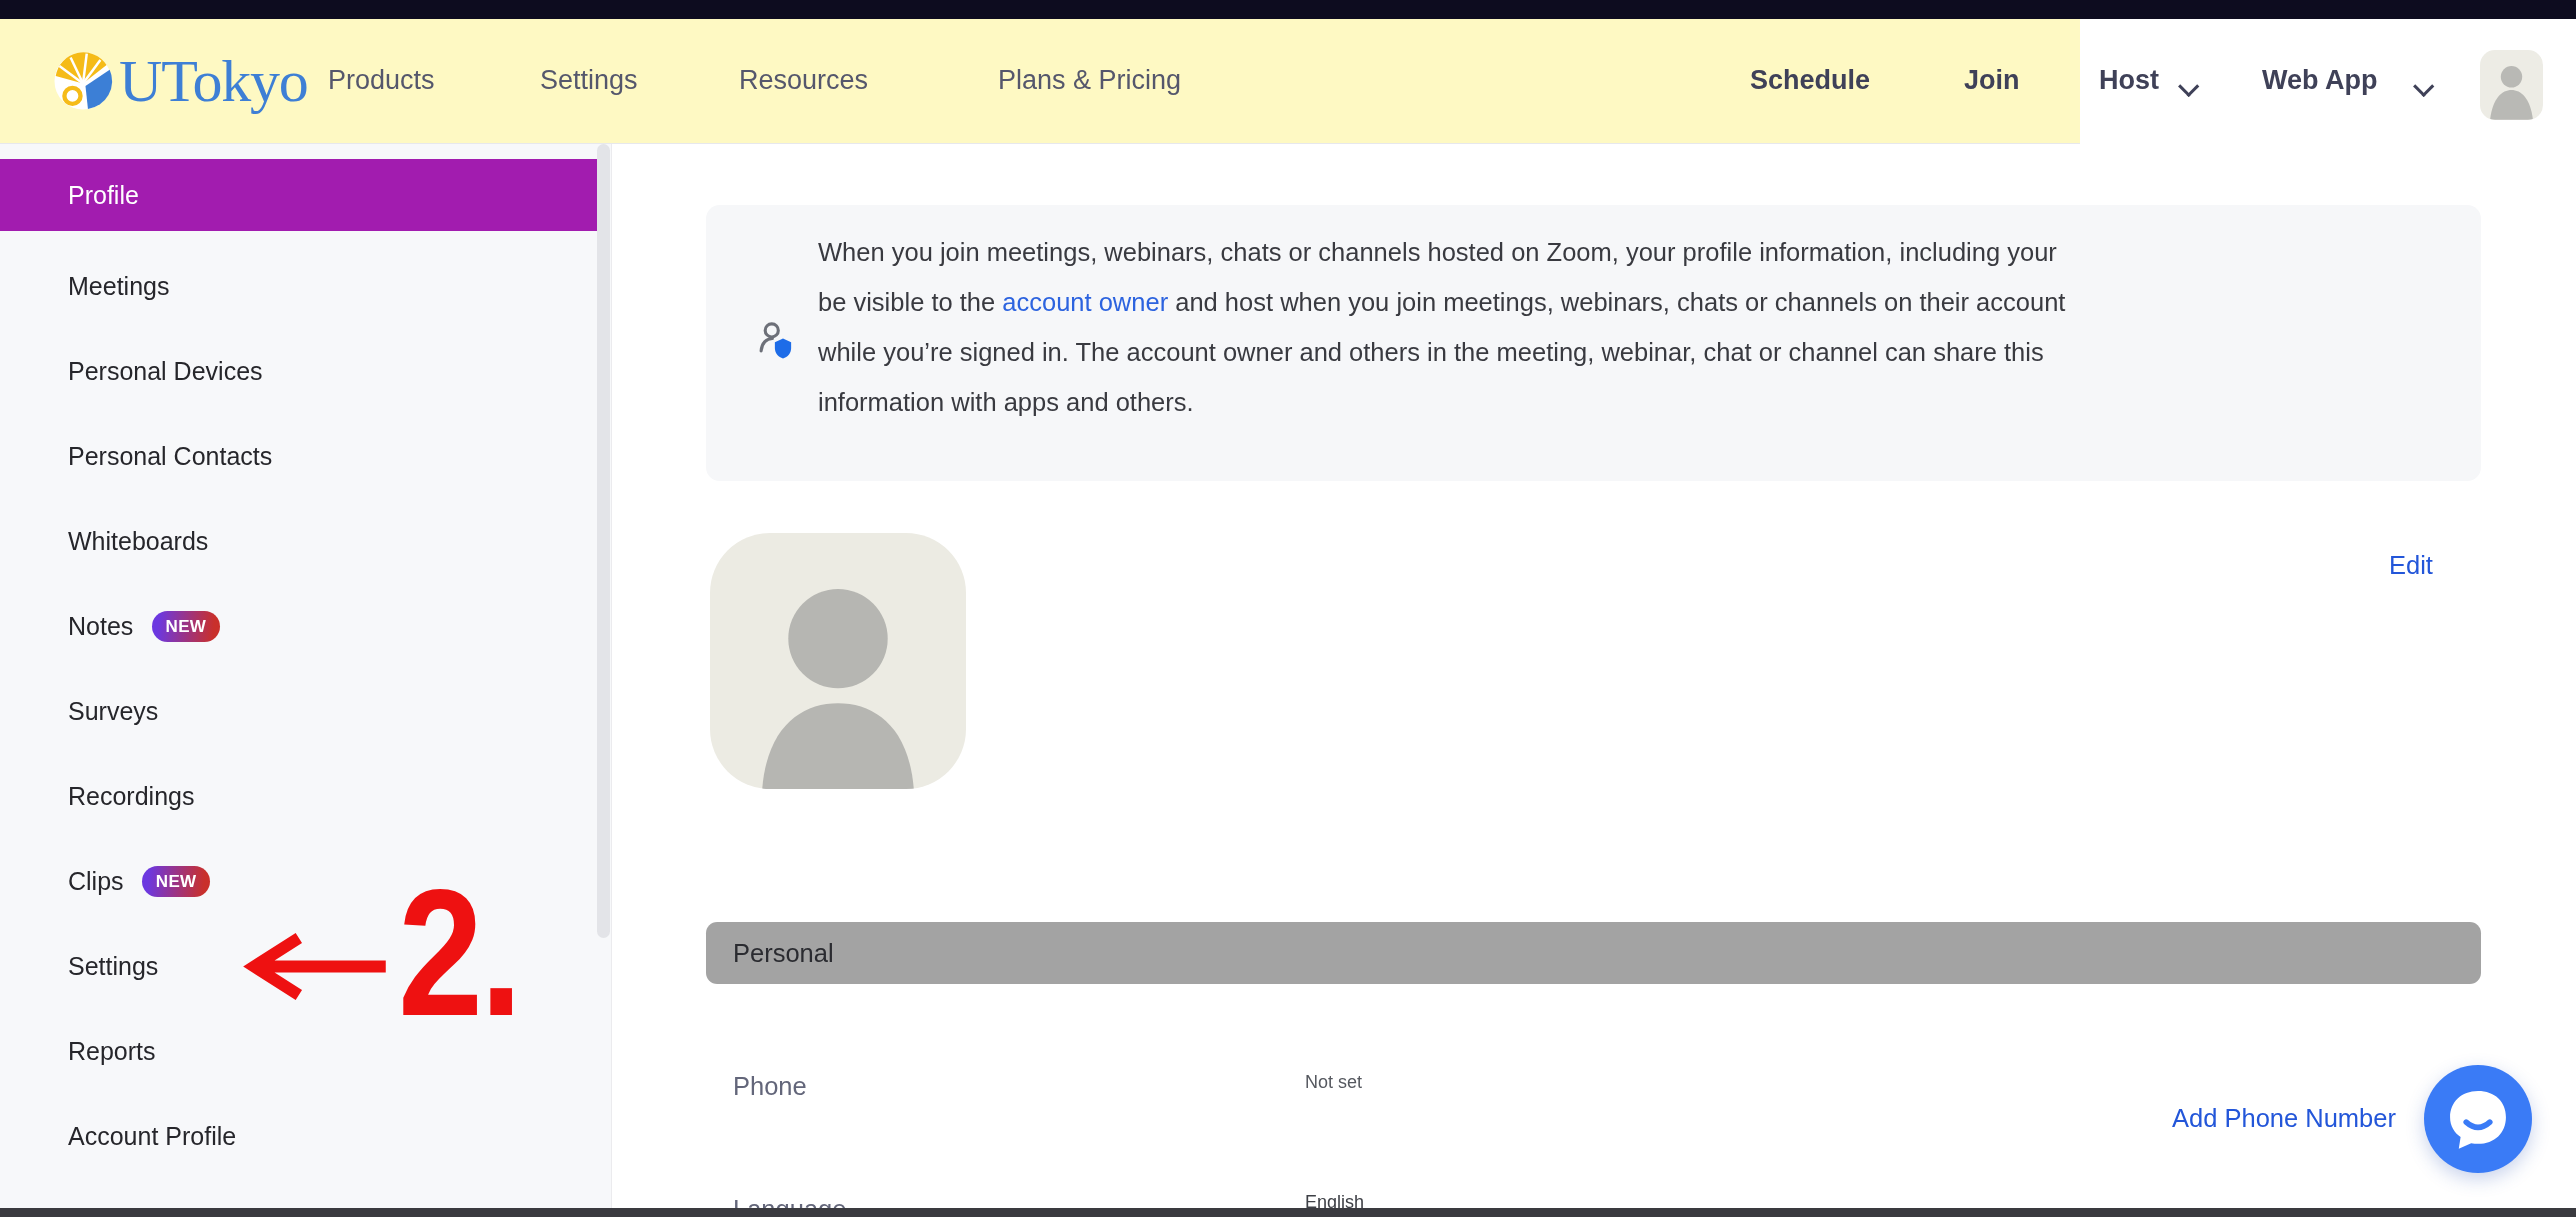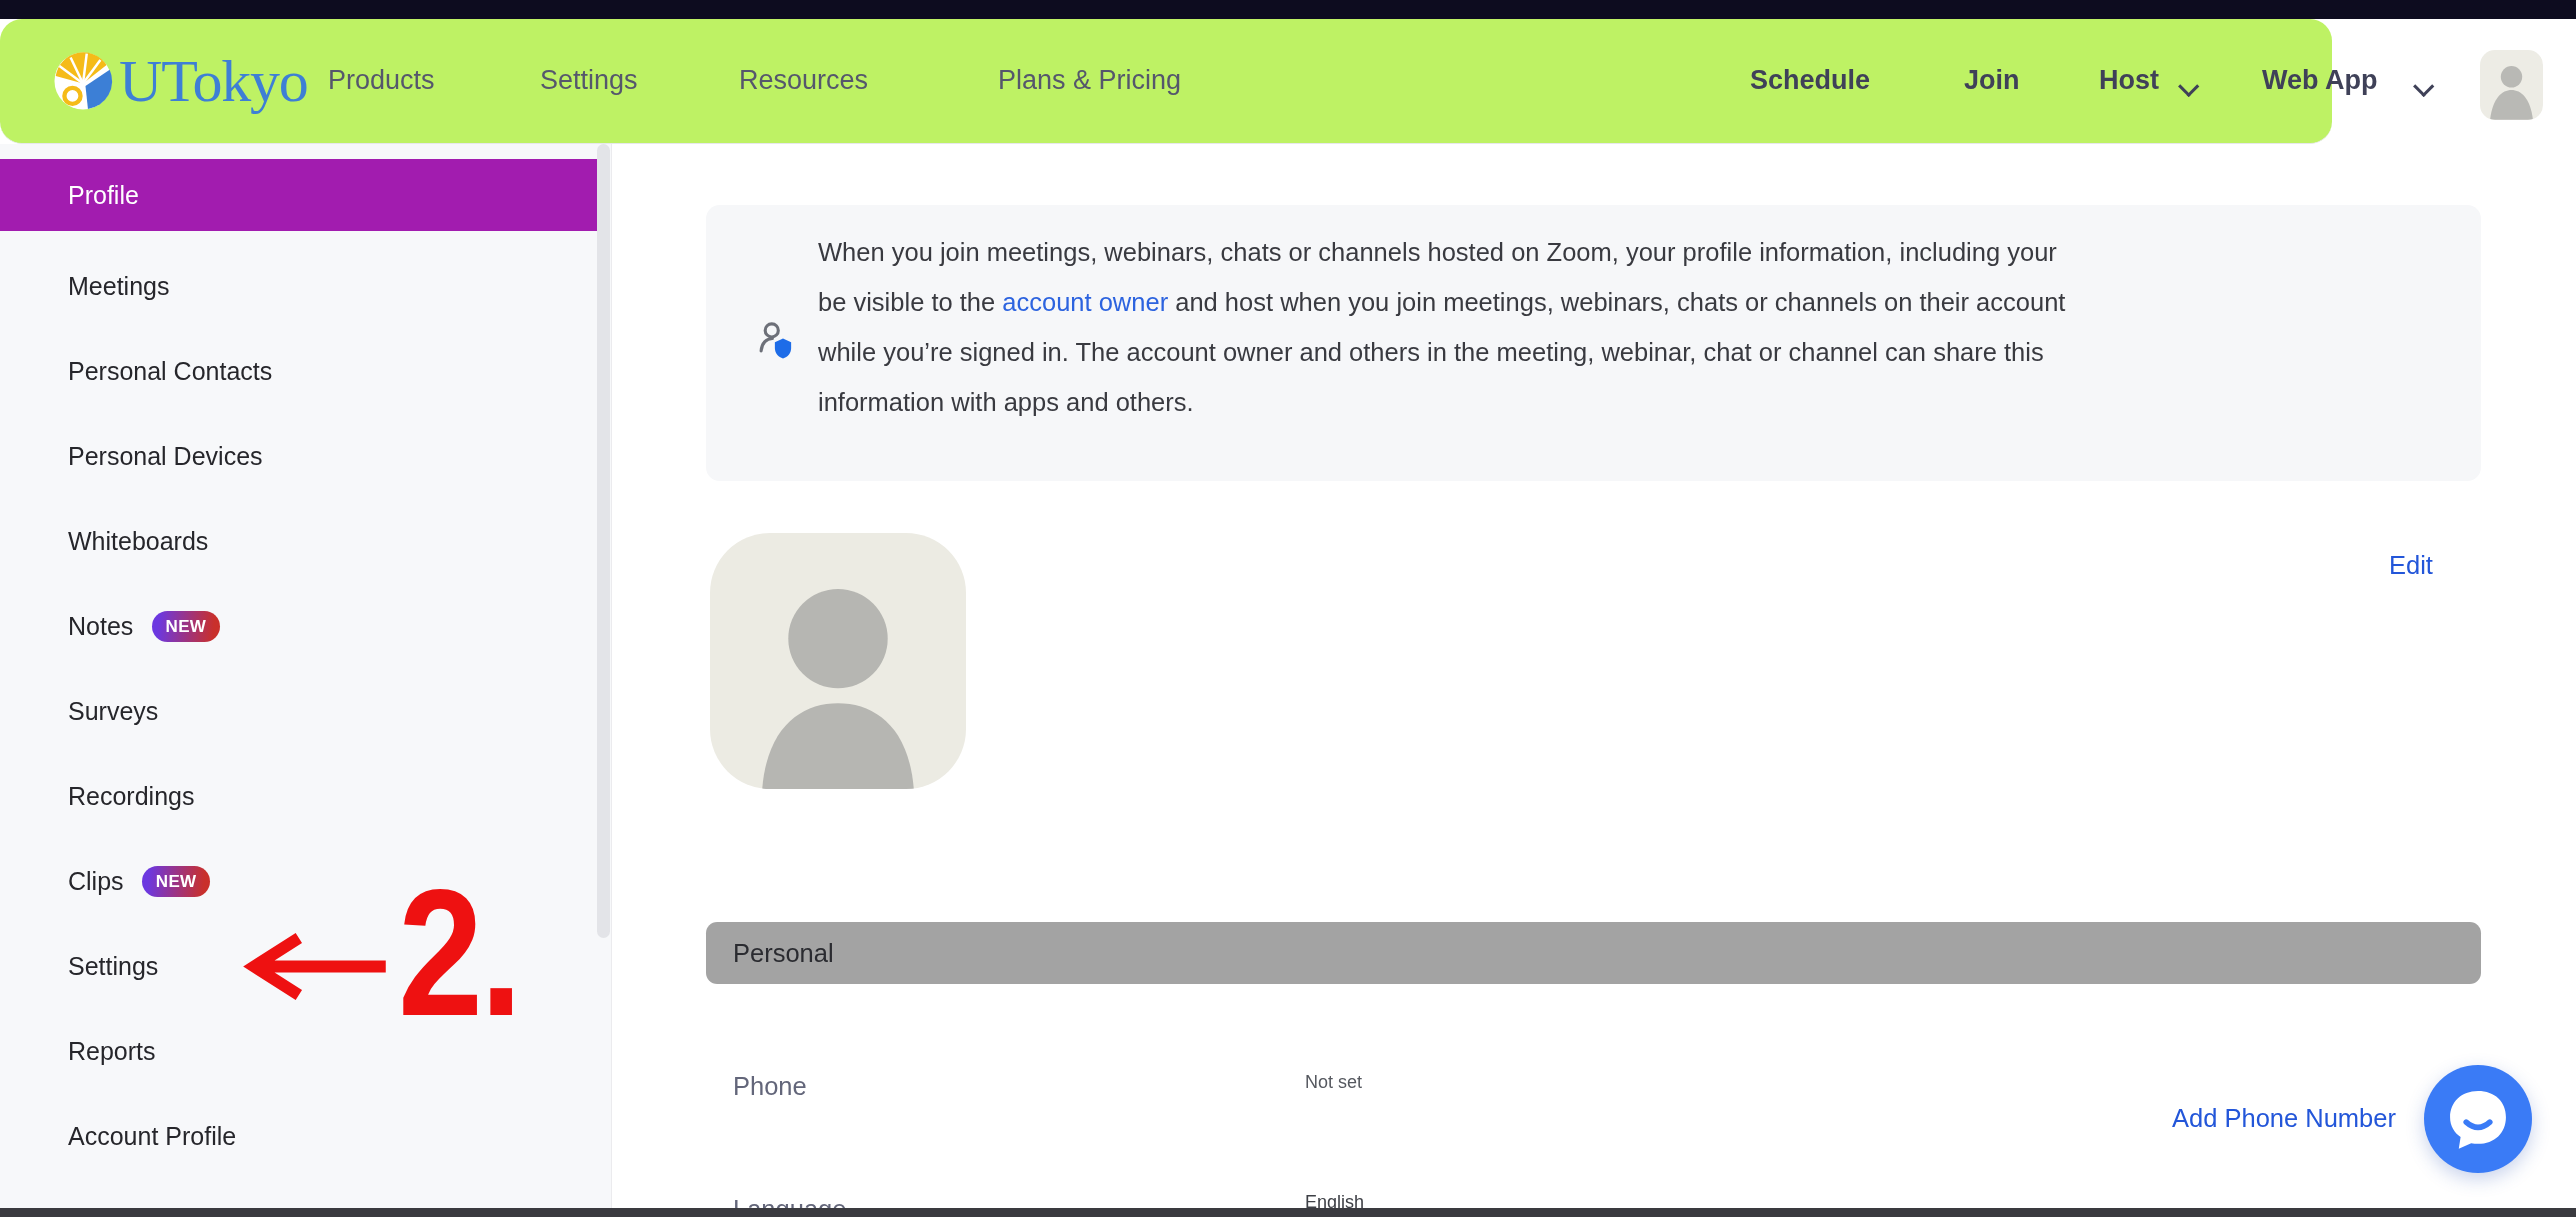--- a/index.html
+++ b/index.html
@@ -1,22 +1,22 @@
 <!DOCTYPE html>
 <html style="font-size:10px"><head>
 <meta charset="utf-8">
 <style>
   html,body{margin:0;padding:0;background:#ffffff;}
   .screen{position:relative;width:2576px;height:1217px;overflow:hidden;background:#ffffff;
           font-family:"Liberation Sans",sans-serif;}
 
   
   .top-black{position:absolute;left:0;top:0;width:2576px;height:18.6px;background:#0d0c1f;z-index:60;}
-  .nav{position:absolute;left:0;top:18.6px;width:2332px;height:124px;background:#bef264;
-       border-bottom:1.2px solid #e7e8ec;z-index:20;border-radius:22px;}
+  .nav{position:absolute;left:0;top:18.6px;width:2080px;height:124px;background:#fef9c3;
+       border-bottom:1.2px solid #e7e8ec;z-index:20;}
   .logo{position:absolute;left:52px;top:25px;height:75px;display:flex;align-items:center;cursor:pointer;}
   .logo svg{width:62px;height:62px;}
   .logo-text{font-family:"Liberation Serif",serif;font-size:60px;color:#3e7fd5;letter-spacing:-1.2px;margin-left:5px;}
   .nav-link{position:absolute;top:46px;font-size:27px;color:#55576c;font-weight:500;cursor:pointer;white-space:nowrap;}
   .nav-link.strong{color:#3f4158;font-weight:700;}
   .chev{position:absolute;width:12.4px;height:12.4px;border-right:3.1px solid #3f4158;border-bottom:3.1px solid #3f4158;
         transform:rotate(45deg);top:60px;}
   .nav-avatar{position:absolute;left:2480px;top:31px;width:63px;height:70px;border-radius:15px;
               background:#edece5;overflow:hidden;cursor:pointer;}
   .nav-avatar svg{width:100%;height:100%;}
@@ -109,24 +109,24 @@
 
   <aside class="sidebar">
     <div class="side-list">
       <div class="side-item selected">
         <span>Profile</span>
       </div>
       <div class="side-item">
         <span>Meetings</span>
       </div>
       <div class="side-item">
+        <span>Personal Devices</span>
+      </div>
+      <div class="side-item">
         <span>Personal Contacts</span>
-      </div>
-      <div class="side-item">
-        <span>Personal Devices</span>
       </div>
       <div class="side-item">
         <span>Whiteboards</span>
       </div>
       <div class="side-item">
         <span>Notes</span>
         <span class="badge">NEW</span>
       </div>
       <div class="side-item">
         <span>Surveys</span>

